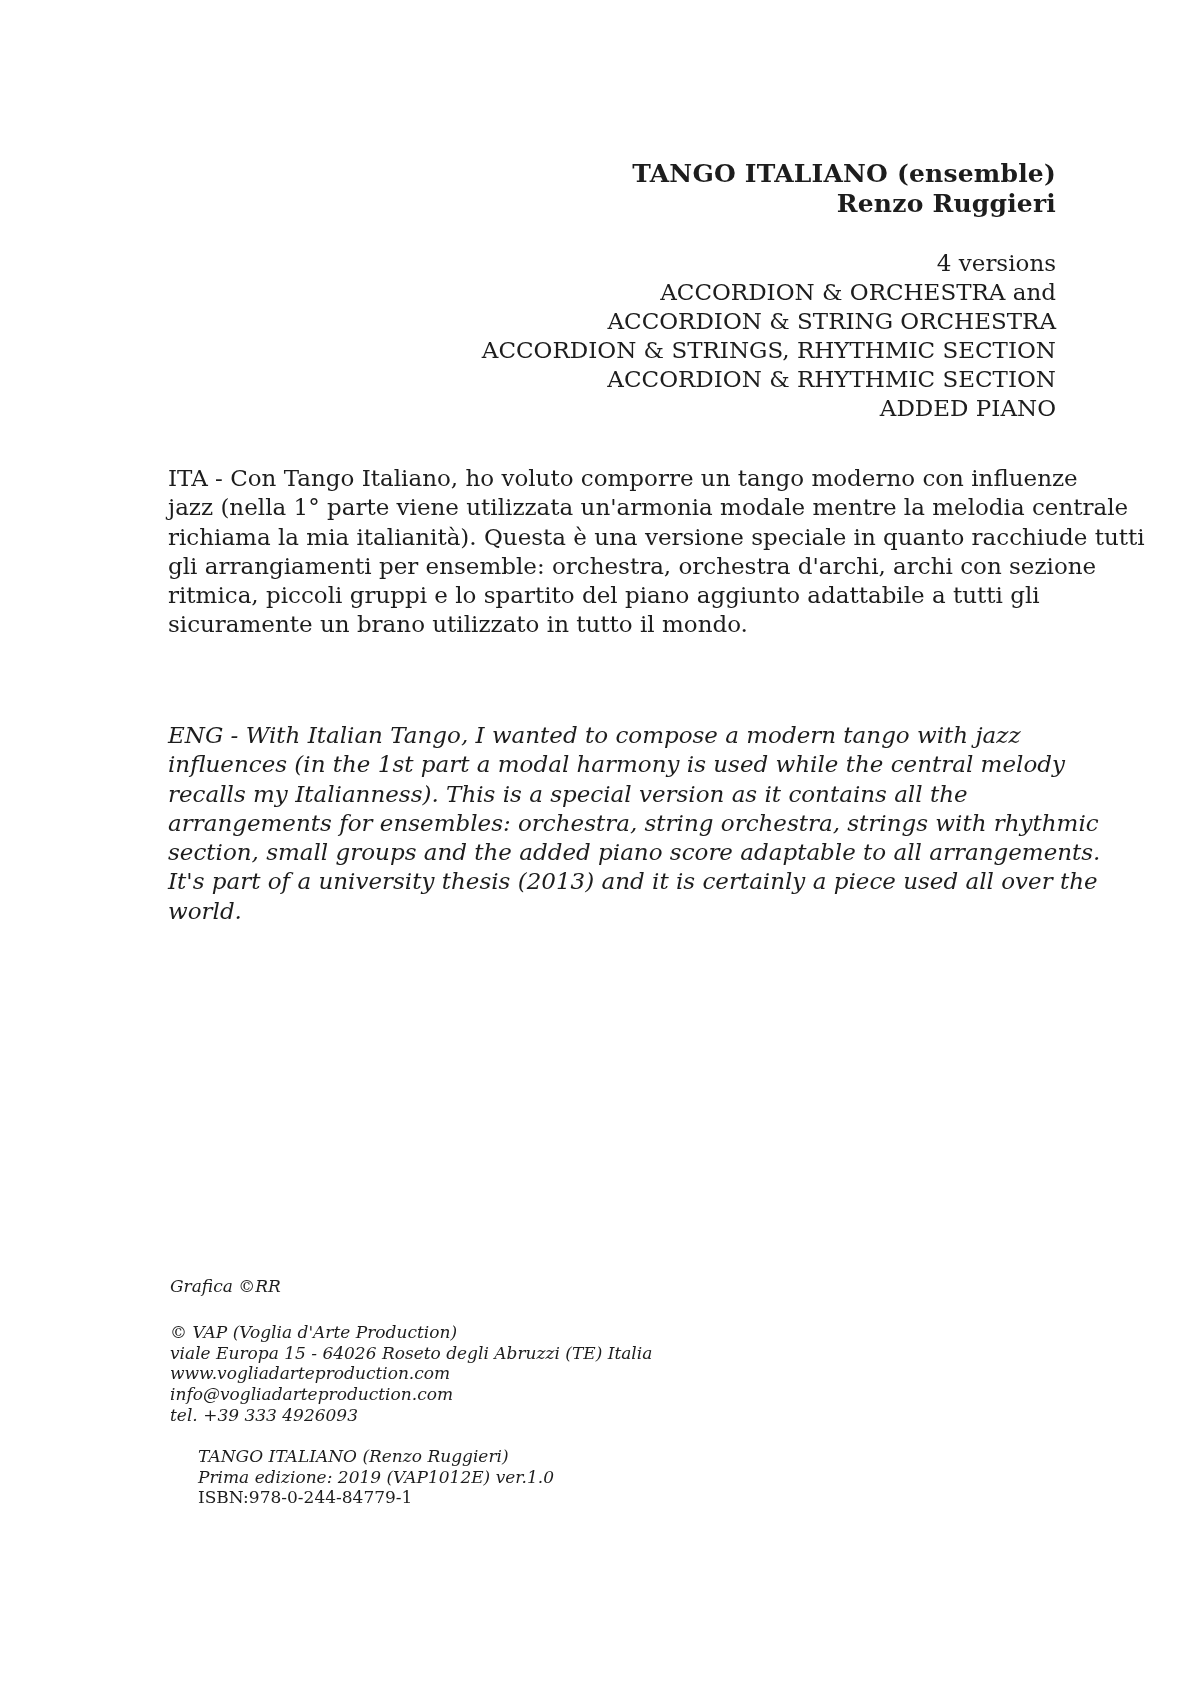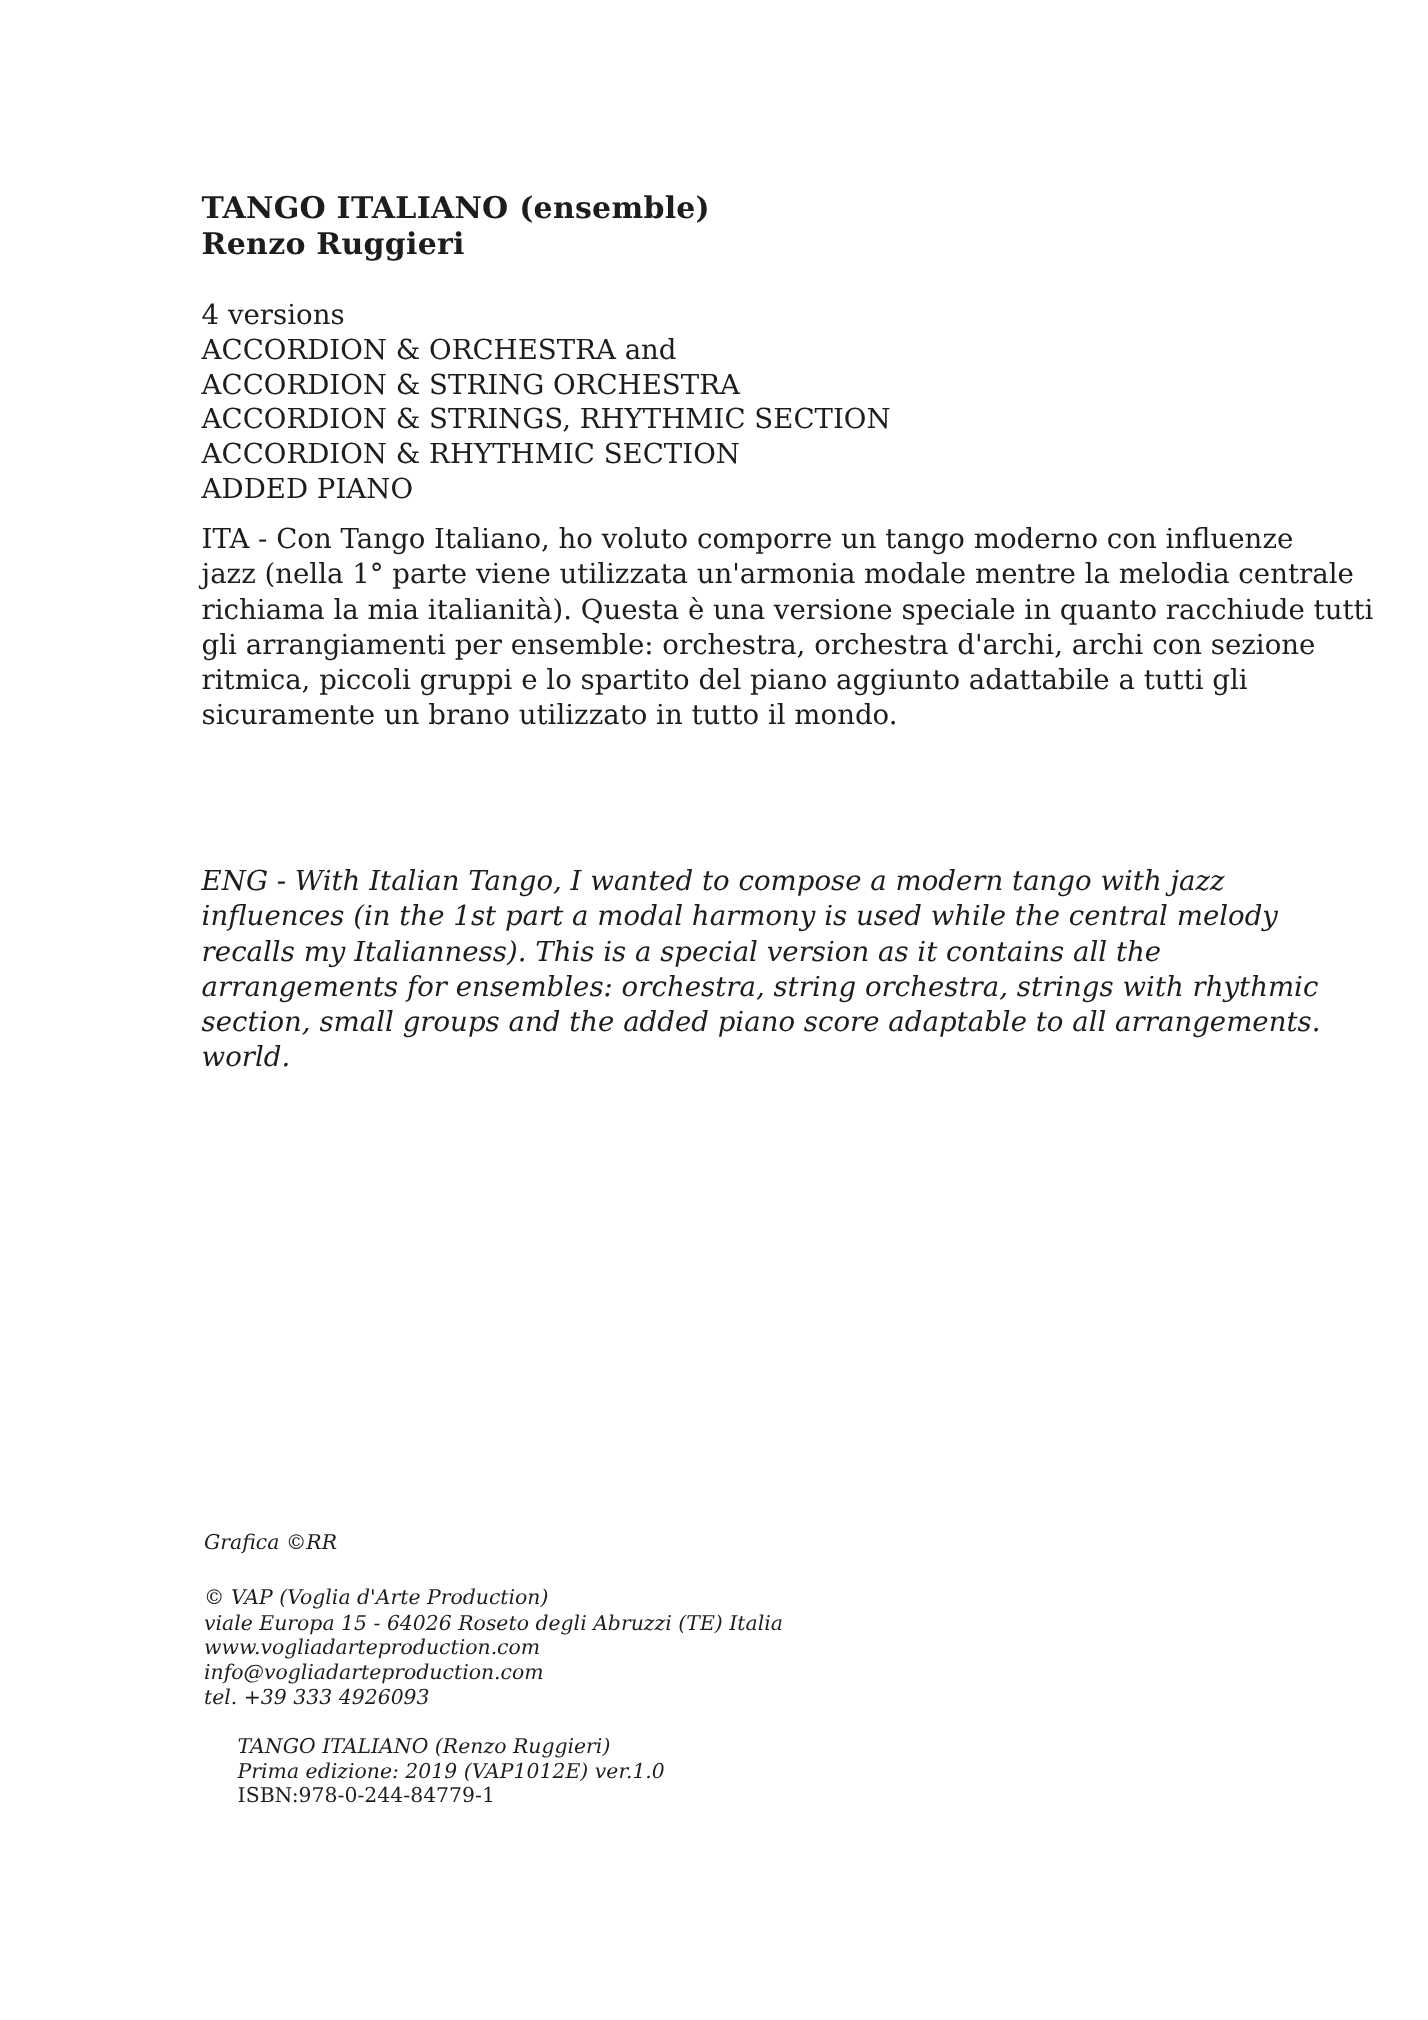--- a/index.html
+++ b/index.html
@@ -15,42 +15,42 @@
     color: #1d1d1d;
     font-family: "DejaVu Serif", "Liberation Serif", serif;
     overflow: hidden;
   }
   
   .header-block {
     position: absolute;
     left: 168px;
     top: 159px;
     width: 888px;
-    text-align: left;
+    text-align: right;
   }
   .title-line {
     font-size: 25px;
     font-weight: bold;
     line-height: 30px;
     letter-spacing: 0.2px;
   }
   .versions-block {
     margin-top: 30px;
     font-size: 23px;
     line-height: 29px;
   }
   
   .para {
     position: absolute;
     left: 168px;
     font-size: 23px;
     line-height: 29.3px;
     white-space: nowrap;
   }
-  .para-ita { top: 436px; }
+  .para-ita { top: 464px; }
   .para-eng { top: 721px; font-style: italic; }
   
   .credits {
     position: absolute;
     left: 170px;
     font-size: 17px;
     line-height: 20.7px;
     font-style: italic;
     white-space: nowrap;
   }
@@ -85,20 +85,21 @@
     <div>ritmica, piccoli gruppi e lo spartito del piano aggiunto adattabile a tutti gli</div>
     <div>sicuramente un brano utilizzato in tutto il mondo.</div>
   </div>
 
   <div class="para para-eng">
     <div>ENG - With Italian Tango, I wanted to compose a modern tango with jazz</div>
     <div>influences (in the 1st part a modal harmony is used while the central melody</div>
     <div>recalls my Italianness). This is a special version as it contains all the</div>
     <div>arrangements for ensembles: orchestra, string orchestra, strings with rhythmic</div>
     <div>section, small groups and the added piano score adaptable to all arrangements.</div>
+    <div>It's part of a university thesis (2013) and it is certainly a piece used all over the</div>
     <div>world.</div>
   </div>
 
   <div class="credits credits-grafica">Grafica ©RR</div>
 
   <div class="credits credits-publisher">
     <div>© VAP (Voglia d'Arte Production)</div>
     <div>viale Europa 15 - 64026 Roseto degli Abruzzi (TE) Italia</div>
     <div>www.vogliadarteproduction.com</div>
     <div>info@vogliadarteproduction.com</div>

